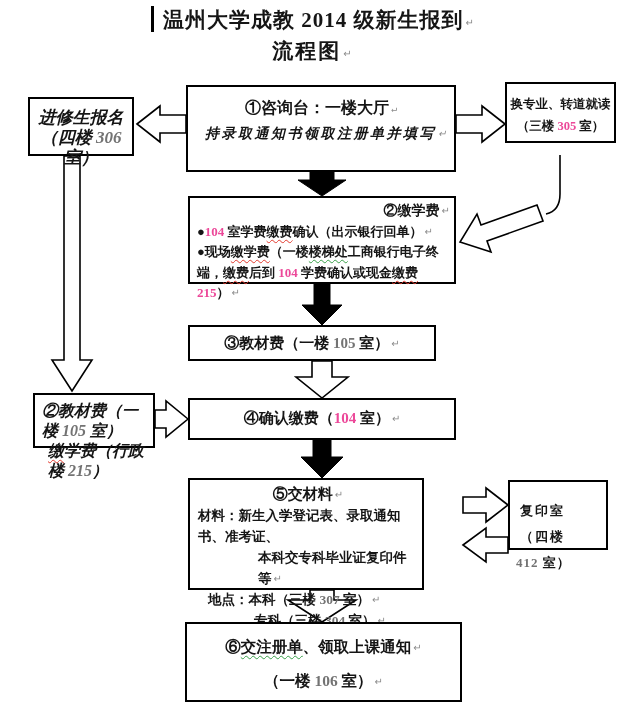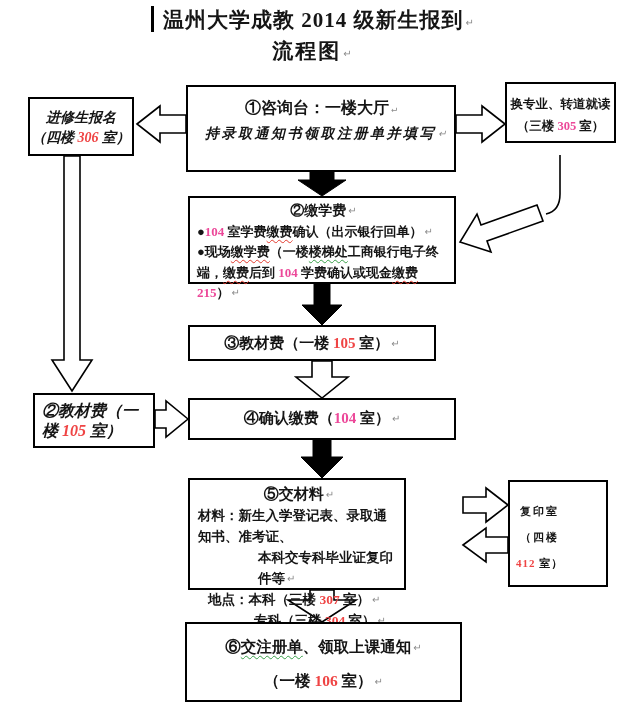--- a/index.html
+++ b/index.html
@@ -15,49 +15,49 @@
   .title .l1{font-size:21px;letter-spacing:1px;}
   .caret{display:inline-block;width:3px;height:26px;background:#000;margin-right:9px;vertical-align:-5px;}
   .title .l2{font-size:21px;letter-spacing:2px;}
 
   
   .box{position:absolute;border:2px solid #000;background:#fff;}
   .bx-consult{left:186px;top:85px;width:270px;height:87px;text-align:center;}
   .bx-consult .l1{margin-top:11px;font-size:16px;font-family:Liberation Mono, monospace;}
   .bx-consult .l2{margin-top:6px;font-size:14px;font-style:italic;letter-spacing:2.5px;padding-left:12px;}
 
-  .bx-trainee{left:28px;top:97px;width:106px;height:59px;text-align:center;font-size:14px;font-style:italic;line-height:20px;padding-top:9px;}
+  .bx-trainee{left:28px;top:97px;width:106px;height:59px;text-align:center;font-size:17px;font-style:italic;line-height:20px;padding-top:9px;}
   .bx-change{left:505px;top:82px;width:111px;height:61px;text-align:center;font-size:12.5px;line-height:22px;padding-top:9px;}
 
   .bx-tuition{left:188px;top:196px;width:268px;height:88px;font-size:13px;line-height:20.5px;padding:3px 4px 0 7px;}
-  .bx-tuition .l1{text-align:center;font-size:14px;}
+  .bx-tuition .l1{text-align:right;font-size:14px;}
 
   .bx-textbook{left:188px;top:325px;width:248px;height:36px;text-align:center;font-size:15px;padding-top:7px;}
   .bx-confirm{left:188px;top:398px;width:268px;height:42px;text-align:center;font-size:15px;padding-top:9px;}
 
   .bx-leftmid{left:33px;top:393px;width:122px;height:55px;font-size:16px;font-style:italic;line-height:20px;padding:6px 0 0 7px;}
   .bx-leftmid .l2{padding-left:6px;}
 
-  .bx-materials{left:188px;top:478px;width:218px;height:112px;font-size:13.5px;line-height:21px;padding:4px 4px 0 8px;}
+  .bx-materials{left:188px;top:478px;width:236px;height:112px;font-size:13.5px;line-height:21px;padding:4px 4px 0 8px;}
   .bx-materials .l1{text-align:center;font-size:15px;}
   .bx-materials .ind1{padding-left:60px;}
   .bx-materials .ind2{padding-left:10px;}
   .bx-materials .ind3{padding-left:56px;}
 
-  .bx-copy{left:508px;top:480px;width:100px;height:107px;font-size:11px;line-height:26px;padding:16px 0 0 10px;letter-spacing:2px;}
+  .bx-copy{left:508px;top:480px;width:100px;height:70px;font-size:13px;line-height:26px;padding:16px 0 0 10px;letter-spacing:2px;}
   .bx-copy .l3{margin-left:-4px;letter-spacing:1px;}
 
   .bx-final{left:185px;top:622px;width:277px;height:80px;text-align:center;font-size:15.5px;}
   .bx-final .l1{margin-top:13px;}
   .bx-final .l2{margin-top:13px;}
 
   
   .num{font-family:"Liberation Serif", serif;}
   .n-red{color:#ec4899;}
-  .n-slate{color:#ef4444;}
+  .n-slate{color:#737373;}
   .sq-red{text-decoration:underline wavy #e23a2e 1px;text-underline-offset:3px;}
   .sq-green{text-decoration:underline wavy #3aa04a 1px;text-underline-offset:3px;}
   .pmark{color:#8a8a8a;font-size:10px;font-weight:400;margin-left:2px;vertical-align:1px;}
 </style>
 </head>
 <body>
 
 <div class="stage">
 
   <svg class="arrows" viewBox="0 0 626 716">
@@ -115,20 +115,21 @@
     <div><span>●现场</span><span class="sq-red">缴学费</span><span>（一楼</span><span class="sq-green">楼梯处</span><span>工商银行电子终</span></div>
     <div><span><span>端，</span><span class="sq-red">缴费</span><span>后到 </span><span class="num n-red">104</span><span> 学费确认或现金</span><span class="sq-red">缴费</span><span> </span><span class="num n-red">215</span><span>）</span></span><span class="pmark">↵</span></div>
   </div>
 
   <div class="box bx-textbook">
     <span><span>③教材费（一楼 </span><span class="num n-slate">105</span><span> 室）</span></span><span class="pmark">↵</span>
   </div>
 
   <div class="box bx-leftmid">
     <div><span>②教材费（一楼 </span><span class="num n-slate">105</span><span> 室）</span></div>
+    <div class="l2"><span class="sq-red">缴</span><span>学费（行政楼 </span><span class="num n-slate">215</span><span>）</span></div>
   </div>
 
   <div class="box bx-confirm">
     <span><span>④确认缴费（</span><span class="num n-red">104</span><span> 室）</span></span><span class="pmark">↵</span>
   </div>
 
   <div class="box bx-materials">
     <div class="l1"><span>⑤交材料</span><span class="pmark">↵</span></div>
     <div>材料：新生入学登记表、录取通知书、准考证、</div>
     <div class="ind1"><span>本科交专科毕业证复印件等</span><span class="pmark">↵</span></div>

